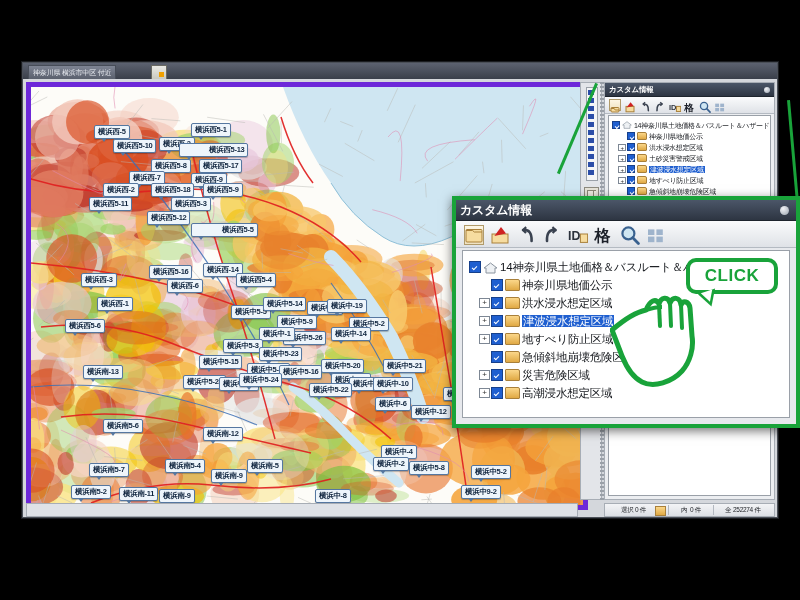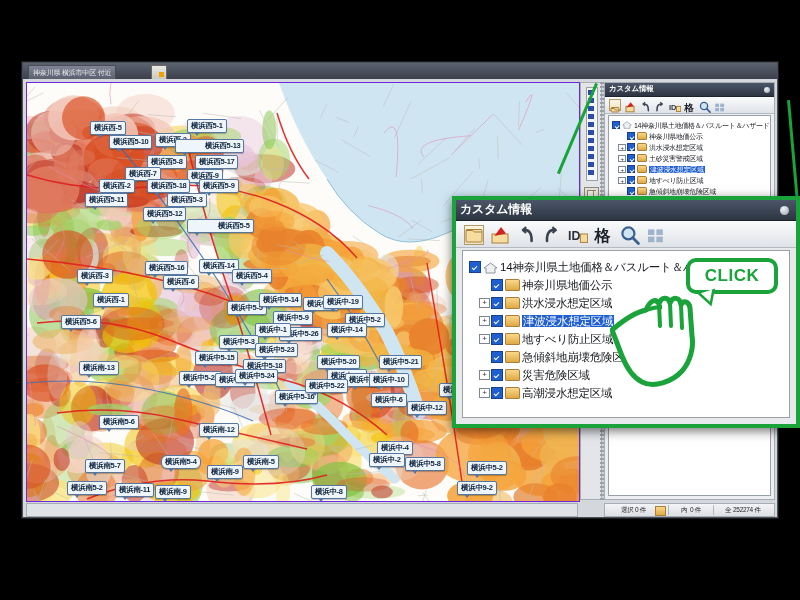--- a/index.html
+++ b/index.html
@@ -22,21 +22,21 @@
   .win-tab-btn{position:absolute;left:128px;top:2px;width:14px;height:13px;
                background:linear-gradient(#e9e9e4,#c9c9c0);border:1px solid #6a6a63;}
   .win-tab-btn::after{content:"";position:absolute;right:2px;bottom:2px;width:5px;height:5px;
                       background:#f0a000;}
 
   
   .win-body{position:absolute;left:0;top:16px;right:0;bottom:0;background:#d4d7dc;}
 
   
   .map-frame{position:absolute;left:3px;top:3px;width:552px;height:418px;
-             background:#fdfdfb;border:1px solid #6d28d9;overflow:hidden;}
+             background:#fdfdfb;border:5px solid #6d28d9;overflow:hidden;}
   .map-canvas{position:absolute;inset:0;overflow:hidden;}
 
   
   .mlabel{position:absolute;background:#eef5fb;border:1px solid #5577a0;
           border-radius:2px;color:#10253f;font-size:7.5px;line-height:10px;
           padding:1px 3px;white-space:nowrap;font-weight:bold;
           box-shadow:0 1px 1px rgba(0,0,0,.25);letter-spacing:-0.3px;}
   .mlabel::after{content:"";position:absolute;left:6px;bottom:-4px;width:0;height:0;
           border-left:3px solid transparent;border-right:3px solid transparent;
           border-top:4px solid #5577a0;}
@@ -52,21 +52,21 @@
   .gridbtn i{position:absolute;inset:2px;display:block;}
 
   
   .side-panel{position:absolute;left:581px;top:3px;width:171px;height:418px;
               background:#eceef1;border:1px solid #a7adb5;box-sizing:border-box;}
 
   
   .ci-title{height:13px;background:linear-gradient(#4b5668,#2d3542);
             border-bottom:1px solid #1e242d;position:relative;}
   .ci-title span{position:absolute;left:4px;top:0;line-height:13px;
-                 font-size:7.5px;color:#fff;font-weight:bold;letter-spacing:-0.2px;font-family:Liberation Mono, monospace;}
+                 font-size:7.5px;color:#fff;font-weight:bold;letter-spacing:-0.2px;}
   .ci-dot{position:absolute;right:4px;top:3.5px;width:6px;height:6px;border-radius:50%;
           background:radial-gradient(circle at 35% 30%,#f2f4f7,#9aa3af);}
   .ci-toolbar{height:16px;background:linear-gradient(#fafbfc,#dfe2e7);
               border-bottom:1px solid #b4bac2;position:relative;}
   .ci-tree{position:absolute;left:3px;right:3px;top:32px;bottom:3px;background:#fff;
            border:1px solid #9aa0a8;overflow:hidden;}
 
   .tbi{position:absolute;top:2px;width:13px;height:13px;}
 
   
@@ -1194,39 +1194,39 @@
             <div class="mlabel" style="left: 318px; top: 230px;">横浜中5-2</div>
             <div class="mlabel" style="left: 252px; top: 244px;">横浜中5-26</div>
             <div class="mlabel" style="left: 228px; top: 240px;">横浜中-1</div>
             <div class="mlabel" style="left: 300px; top: 240px;">横浜中-14</div>
             <div class="mlabel" style="left: 192px; top: 252px;">横浜中5-3</div>
             <div class="mlabel" style="left: 228px; top: 260px;">横浜中5-23</div>
             <div class="mlabel" style="left: 290px; top: 272px;">横浜中5-20</div>
             <div class="mlabel" style="left: 352px; top: 272px;">横浜中5-21</div>
             <div class="mlabel" style="left: 168px; top: 268px;">横浜中5-15</div>
             <div class="mlabel" style="left: 216px; top: 276px;">横浜中5-18</div>
-            <div class="mlabel" style="left: 248px; top: 278px; margin-top: 29px;">横浜中5-16</div>
+            <div class="mlabel" style="left: 248px; top: 278px;">横浜中5-16</div>
             <div class="mlabel" style="left: 300px; top: 286px;">横浜中5-4</div>
             <div class="mlabel" style="left: 318px; top: 290px;">横浜中5-7</div>
             <div class="mlabel" style="left: 342px; top: 290px;">横浜中-10</div>
             <div class="mlabel" style="left: 152px; top: 288px;">横浜中5-25</div>
             <div class="mlabel" style="left: 188px; top: 290px;">横浜中5-5</div>
             <div class="mlabel" style="left: 208px; top: 286px;">横浜中5-24</div>
             <div class="mlabel" style="left: 278px; top: 296px;">横浜中5-22</div>
             <div class="mlabel" style="left: 412px; top: 300px;">横浜中9-3</div>
             <div class="mlabel" style="left: 344px; top: 310px;">横浜中-6</div>
             <div class="mlabel" style="left: 380px; top: 318px;">横浜中-12</div>
             <div class="mlabel" style="left: 52px; top: 278px;">横浜南-13</div>
             <div class="mlabel" style="left: 72px; top: 332px;">横浜南5-6</div>
             <div class="mlabel" style="left: 172px; top: 340px;">横浜南-12</div>
             <div class="mlabel" style="left: 350px; top: 358px;">横浜中-4</div>
             <div class="mlabel" style="left: 342px; top: 370px;">横浜中-2</div>
             <div class="mlabel" style="left: 378px; top: 374px;">横浜中5-8</div>
             <div class="mlabel" style="left: 58px; top: 376px;">横浜南5-7</div>
-            <div class="mlabel" style="left: 134px; top: 372px; border-radius: 6px;">横浜南5-4</div>
+            <div class="mlabel" style="left: 134px; top: 372px;">横浜南5-4</div>
             <div class="mlabel" style="left: 180px; top: 382px;">横浜南-9</div>
             <div class="mlabel" style="left: 216px; top: 372px;">横浜南-5</div>
             <div class="mlabel" style="left: 40px; top: 398px;">横浜南5-2</div>
             <div class="mlabel" style="left: 88px; top: 400px;">横浜南-11</div>
             <div class="mlabel" style="left: 128px; top: 402px;">横浜南-9</div>
             <div class="mlabel" style="left: 284px; top: 402px;">横浜中-8</div>
             <div class="mlabel" style="left: 430px; top: 398px;">横浜中9-2</div>
             <div class="mlabel" style="left: 440px; top: 378px;">横浜中5-2</div>
             <div class="mlabel" style="left: 444px; top: 322px;">横浜中9-1</div>
           </div>

